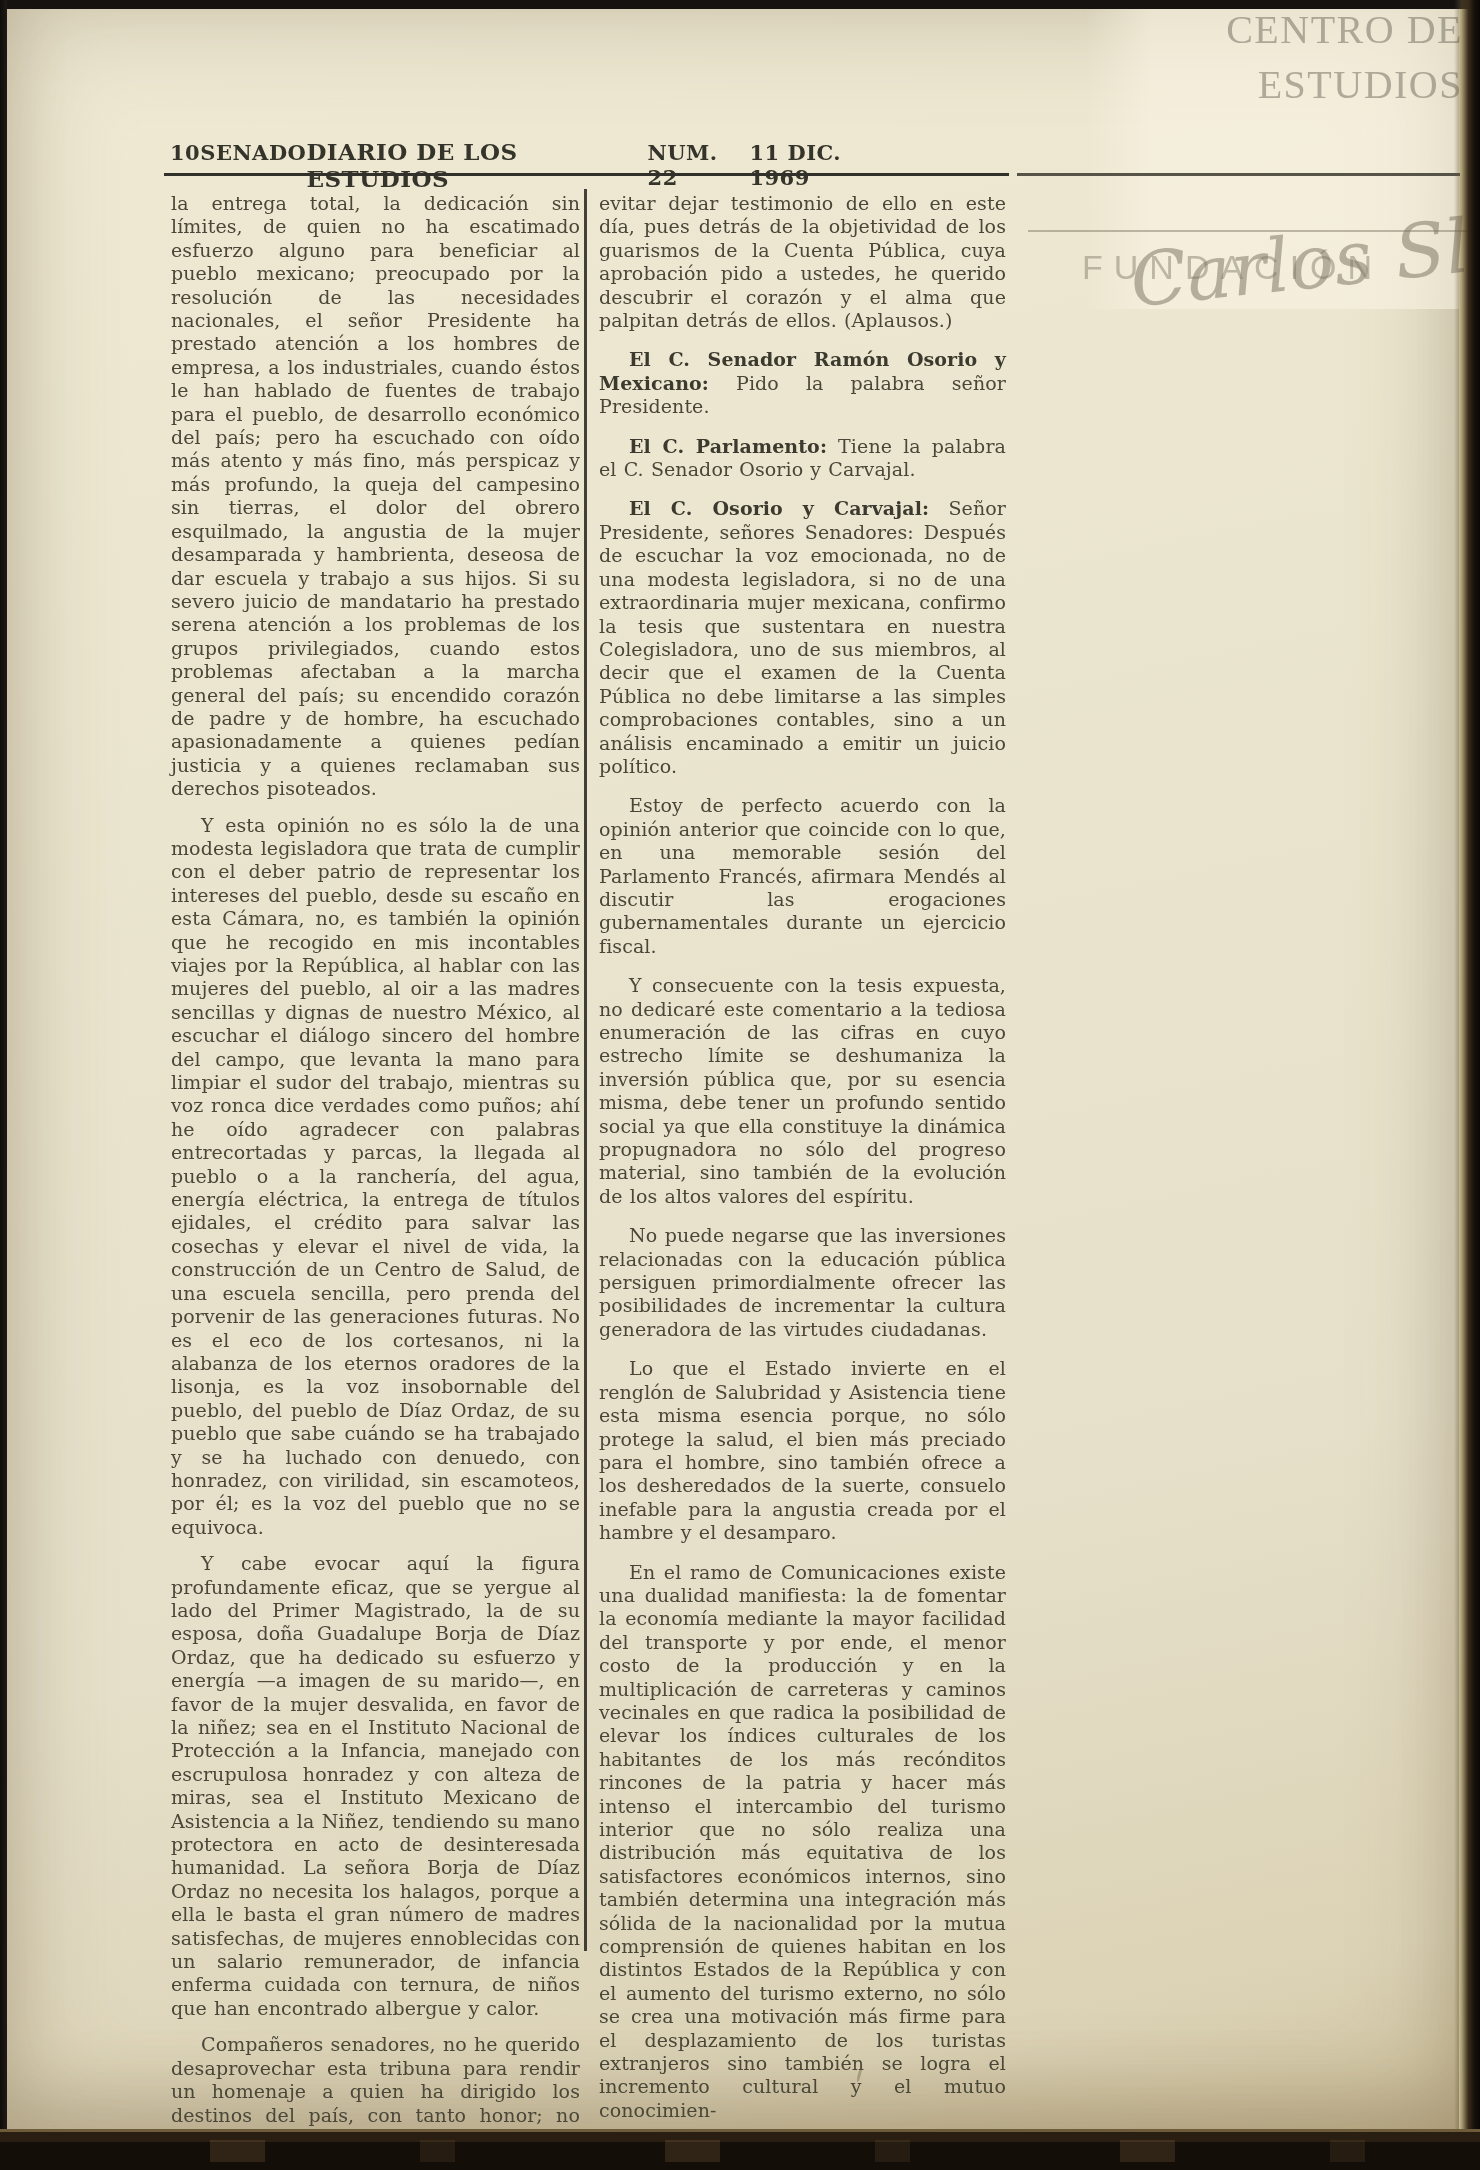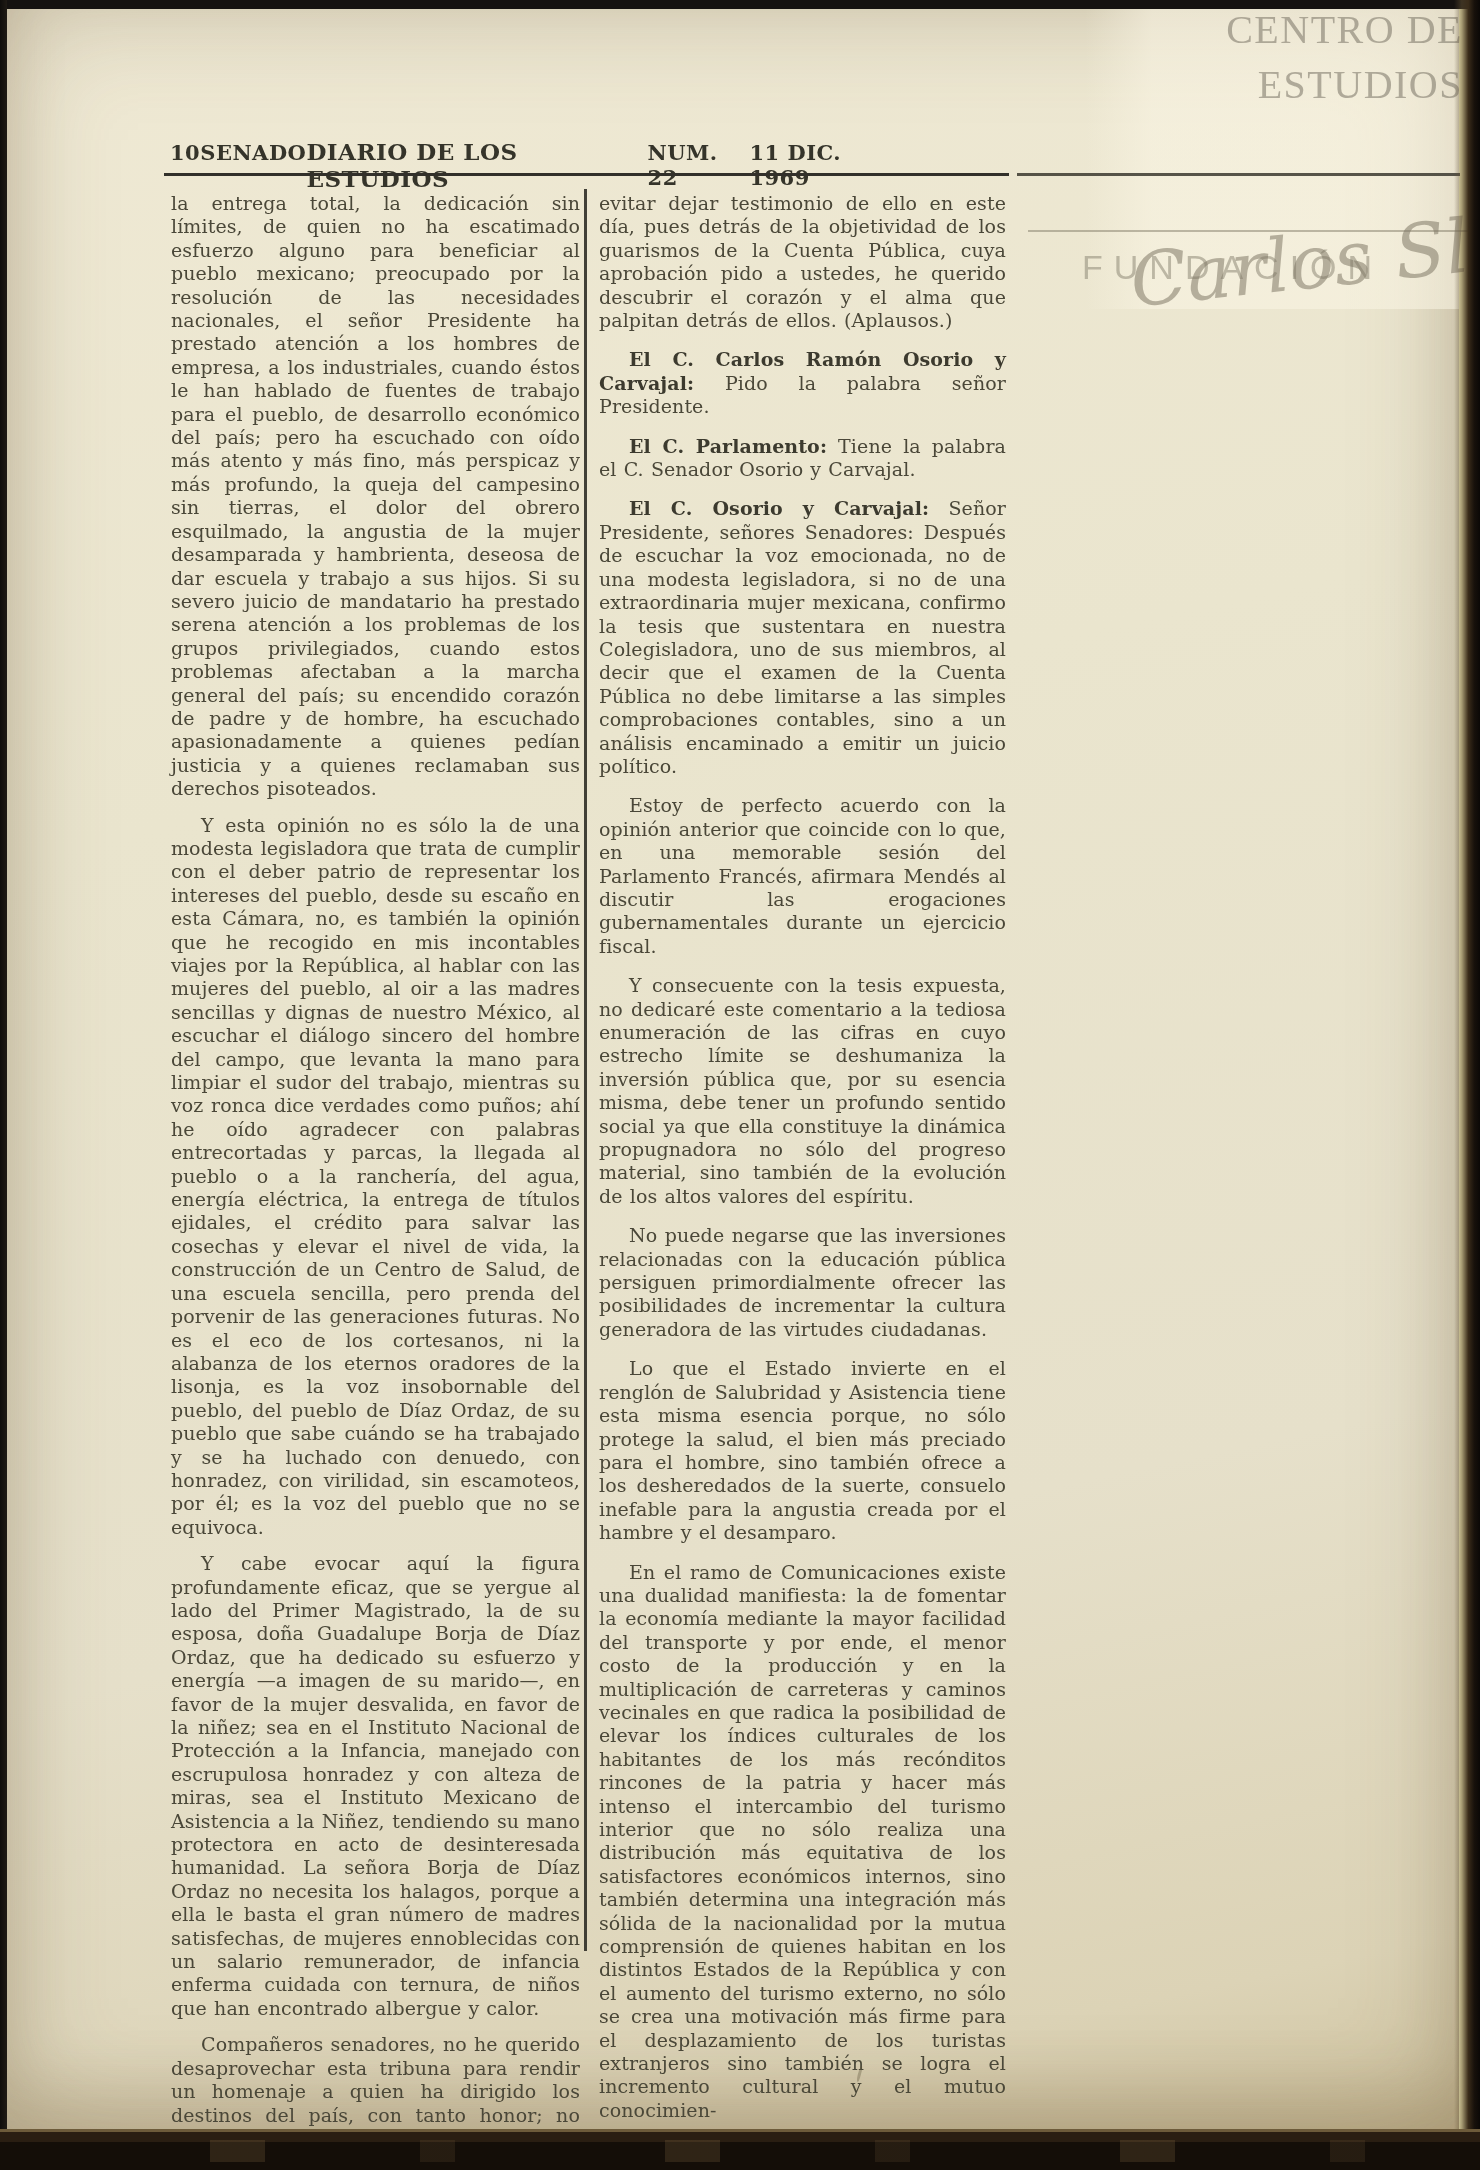--- a/index.html
+++ b/index.html
@@ -111,21 +111,21 @@
     <p class="first">la entrega total, la dedicación sin límites, de quien no ha escatimado esfuerzo alguno para beneficiar al pueblo mexicano; preocupado por la resolución de las necesidades nacionales, el señor Presidente ha prestado atención a los hombres de empresa, a los industriales, cuando éstos le han hablado de fuentes de trabajo para el pueblo, de desarrollo económico del país; pero ha escuchado con oído más atento y más fino, más perspicaz y más profundo, la queja del campesino sin tierras, el dolor del obrero esquilmado, la angustia de la mujer desamparada y hambrienta, deseosa de dar escuela y trabajo a sus hijos. Si su severo juicio de mandatario ha prestado serena atención a los problemas de los grupos privilegiados, cuando estos problemas afectaban a la marcha general del país; su encendido corazón de padre y de hombre, ha escuchado apasionadamente a quienes pedían justicia y a quienes reclamaban sus derechos pisoteados.</p>
     <p>Y esta opinión no es sólo la de una modesta legisladora que trata de cumplir con el deber patrio de representar los intereses del pueblo, desde su escaño en esta Cámara, no, es también la opinión que he recogido en mis incontables viajes por la República, al hablar con las mujeres del pueblo, al oir a las madres sencillas y dignas de nuestro México, al escuchar el diálogo sincero del hombre del campo, que levanta la mano para limpiar el sudor del trabajo, mientras su voz ronca dice verdades como puños; ahí he oído agradecer con palabras entrecortadas y parcas, la llegada al pueblo o a la ranchería, del agua, energía eléctrica, la entrega de títulos ejidales, el crédito para salvar las cosechas y elevar el nivel de vida, la construcción de un Centro de Salud, de una escuela sencilla, pero prenda del porvenir de las generaciones futuras. No es el eco de los cortesanos, ni la alabanza de los eternos oradores de la lisonja, es la voz insobornable del pueblo, del pueblo de Díaz Ordaz, de su pueblo que sabe cuándo se ha trabajado y se ha luchado con denuedo, con honradez, con virilidad, sin escamoteos, por él; es la voz del pueblo que no se equivoca.</p>
     <p>Y cabe evocar aquí la figura profundamente eficaz, que se yergue al lado del Primer Magistrado, la de su esposa, doña Guadalupe Borja de Díaz Ordaz, que ha dedicado su esfuerzo y energía —a imagen de su marido—, en favor de la mujer desvalida, en favor de la niñez; sea en el Instituto Nacional de Protección a la Infancia, manejado con escrupulosa honradez y con alteza de miras, sea el Instituto Mexicano de Asistencia a la Niñez, tendiendo su mano protectora en acto de desinteresada humanidad. La señora Borja de Díaz Ordaz no necesita los halagos, porque a ella le basta el gran número de madres satisfechas, de mujeres ennoblecidas con un salario remunerador, de infancia enferma cuidada con ternura, de niños que han encontrado albergue y calor.</p>
     <p>Compañeros senadores, no he querido desaprovechar esta tribuna para rendir un homenaje a quien ha dirigido los destinos del país, con tanto honor; no soy yo la indicada para elogiar tarea tan difícil, pero no he podido</p>
   </div>
 
   <div class="divider"></div>
 
   <div class="col col2">
     <p class="first"><b class="lead"></b> <span>evitar dejar testimonio de ello en este día, pues detrás de la objetividad de los guarismos de la Cuenta Pública, cuya aprobación pido a ustedes, he querido descubrir el corazón y el alma que palpitan detrás de ellos. (Aplausos.)</span></p>
-    <p><b class="lead">El C. Carlos Ramón Osorio y Carvajal:</b> <span>Pido la palabra señor Presidente.</span></p>
+    <p><b class="lead">El C. Senador Ramón Osorio y Mexicano:</b> <span>Pido la palabra señor Presidente.</span></p>
     <p><b class="lead">El C. Parlamento:</b> <span>Tiene la palabra el C. Senador Osorio y Carvajal.</span></p>
     <p><b class="lead">El C. Osorio y Carvajal:</b> <span>Señor Presidente, señores Senadores: Después de escuchar la voz emocionada, no de una modesta legisladora, si no de una extraordinaria mujer mexicana, confirmo la tesis que sustentara en nuestra Colegisladora, uno de sus miembros, al decir que el examen de la Cuenta Pública no debe limitarse a las simples comprobaciones contables, sino a un análisis encaminado a emitir un juicio político.</span></p>
     <p><b class="lead"></b> <span>Estoy de perfecto acuerdo con la opinión anterior que coincide con lo que, en una memorable sesión del Parlamento Francés, afirmara Mendés al discutir las erogaciones gubernamentales durante un ejercicio fiscal.</span></p>
     <p><b class="lead"></b> <span>Y consecuente con la tesis expuesta, no dedicaré este comentario a la tediosa enumeración de las cifras en cuyo estrecho límite se deshumaniza la inversión pública que, por su esencia misma, debe tener un profundo sentido social ya que ella constituye la dinámica propugnadora no sólo del progreso material, sino también de la evolución de los altos valores del espíritu.</span></p>
     <p><b class="lead"></b> <span>No puede negarse que las inversiones relacionadas con la educación pública persiguen primordialmente ofrecer las posibilidades de incrementar la cultura generadora de las virtudes ciudadanas.</span></p>
     <p><b class="lead"></b> <span>Lo que el Estado invierte en el renglón de Salubridad y Asistencia tiene esta misma esencia porque, no sólo protege la salud, el bien más preciado para el hombre, sino también ofrece a los desheredados de la suerte, consuelo inefable para la angustia creada por el hambre y el desamparo.</span></p>
     <p><b class="lead"></b> <span>En el ramo de Comunicaciones existe una dualidad manifiesta: la de fomentar la economía mediante la mayor facilidad del transporte y por ende, el menor costo de la producción y en la multiplicación de carreteras y caminos vecinales en que radica la posibilidad de elevar los índices culturales de los habitantes de los más recónditos rincones de la patria y hacer más intenso el intercambio del turismo interior que no sólo realiza una distribución más equitativa de los satisfactores económicos internos, sino también determina una integración más sólida de la nacionalidad por la mutua comprensión de quienes habitan en los distintos Estados de la República y con el aumento del turismo externo, no sólo se crea una motivación más firme para el desplazamiento de los turistas extranjeros sino también se logra el incremento cultural y el mutuo conocimien-</span></p>
   </div>
 
   <div class="paper-scratch"></div>

